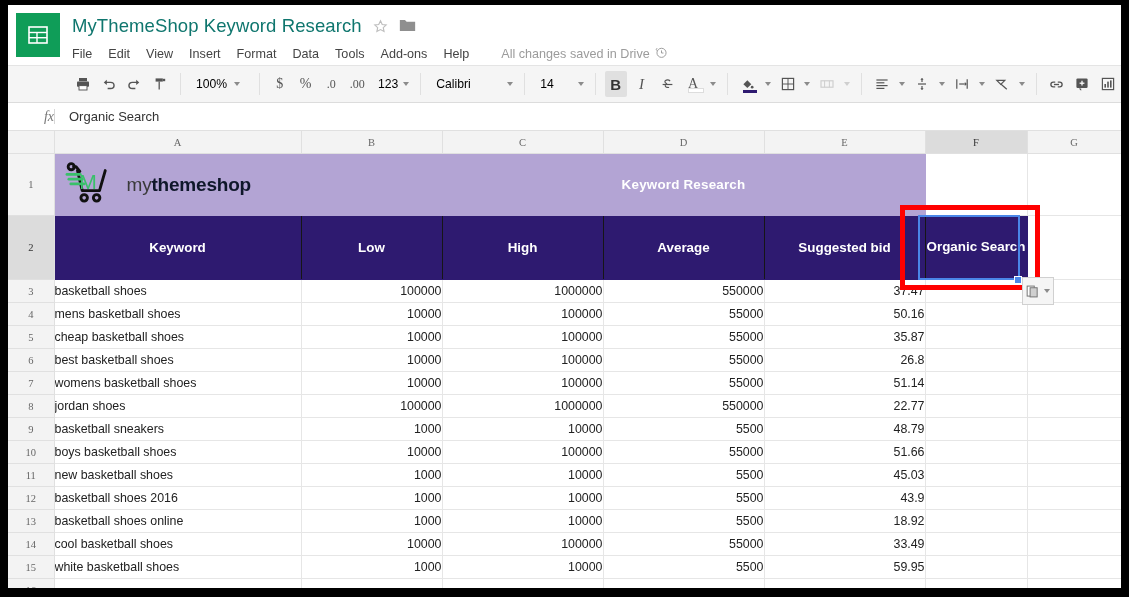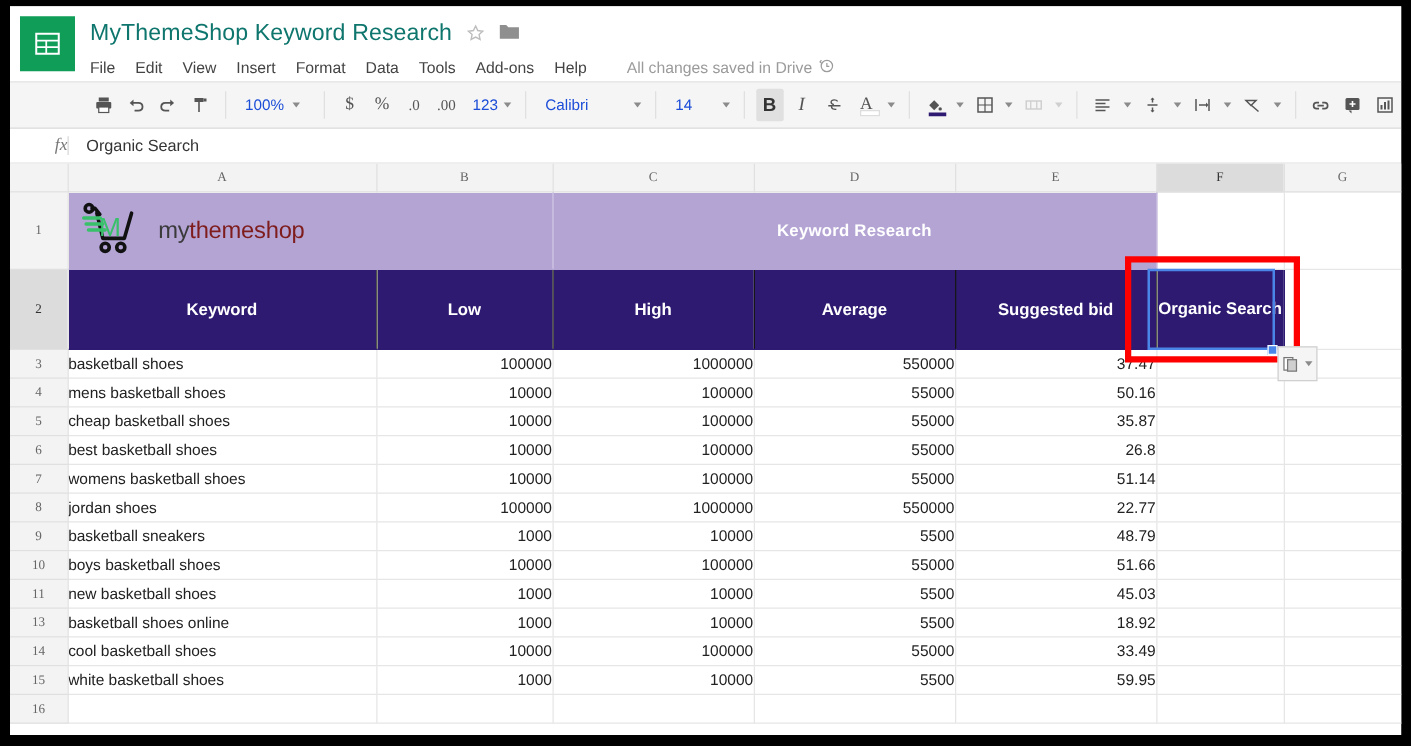--- a/index.html
+++ b/index.html
@@ -20,21 +20,21 @@
   .menu-item{font-size:12.6px;color:#444;cursor:pointer;white-space:nowrap;}
   .saved{font-size:12.6px;color:#9b9b9b;margin-left:16px;display:flex;align-items:center;gap:5px;white-space:nowrap;}
 
   
   .tb{position:relative;height:38px;background:#f5f5f5;border-top:1px solid #e4e4e4;border-bottom:1px solid #dcdcdc;
       display:flex;align-items:center;padding-left:62px;box-sizing:border-box;}
   .tbtn{width:26px;height:26px;display:flex;align-items:center;justify-content:center;margin:0 2px;border-radius:2px;cursor:pointer;color:#444;}
   .tbtn.on{background:#e0e0e0;}
   .sep{width:1px;height:22px;background:#e0e0e0;margin:0 7px;}
   .sel{height:26px;display:flex;align-items:center;padding:0 4px 0 8px;cursor:pointer;}
-  .sel .lbl{font-size:12.2px;color:#1d4ed8;}
+  .sel .lbl{font-size:12.2px;color:#000000;}
   .caret{display:inline-block;margin-left:7px;border-left:3.5px solid transparent;border-right:3.5px solid transparent;border-top:4px solid #8b8b8b;}
   .caret.sm{margin-left:5px;}
   .glyph{font-size:14px;color:#555;line-height:1;font-family:"Liberation Serif",serif;}
   .glyph.b{font-weight:bold;font-size:15px;color:#333;font-family:"Liberation Sans",sans-serif;}
   .glyph.i{font-style:italic;font-family:"Liberation Serif",serif;font-size:15px;}
   .fontsel{width:92px;}
   .sizesel{width:52px;}
   .zoomsel{width:62px;}
   .swatch{width:14px;height:3px;background:#2e1a70;position:absolute;bottom:4px;left:6px;}
   .swrap{position:relative;}
@@ -63,21 +63,21 @@
   .cell.num{text-align:right;}
   .band1{background:#b3a4d4;border:1px solid #b3a4d4;}
   .band2{background:#2e1a70;border:1px solid #2e1a70;border-right-color:#161616;
          color:#fff;font-weight:bold;font-size:13.4px;text-align:center;}
   .band2.last{border-right:1px solid #2e1a70;}
   .krlabel{color:#fff;font-weight:bold;font-size:13.4px;text-align:center;letter-spacing:.2px;}
   .r2{height:64px;}
   .r1{height:62px;}
   .logocell{display:flex;align-items:center;gap:14px;padding-left:8px;}
   .mts{font-size:19px;color:#3a3a3a;letter-spacing:-.2px;}
-  .mts b{color:#7f1d1d;font-weight:normal;}
+  .mts b{color:#0f172a;font-weight:bold;}
   .two-line{line-height:1.25;white-space:normal;}
 
   
   .selbox{position:absolute;border:2px solid #4a86e8;box-sizing:border-box;pointer-events:none;}
   .selhandle{position:absolute;width:6px;height:6px;background:#4a86e8;border:1px solid #fff;box-sizing:content-box;}
   .redbox{position:absolute;border:5px solid #ff0000;box-sizing:border-box;pointer-events:none;}
   .paste{position:absolute;width:30px;height:26px;background:#f5f5f5;border:1px solid #d0d0d0;
          display:flex;align-items:center;justify-content:center;gap:2px;cursor:pointer;}
 </style>
 </head>
@@ -499,20 +499,30 @@
           <td class="rowhead">11</td>
           <td class="cell">new basketball shoes</td>
           <td class="cell num">1000</td>
           <td class="cell num">10000</td>
           <td class="cell num">5500</td>
           <td class="cell num">45.03</td>
           <td class="cell num"></td>
           <td class="cell"></td>
         </tr>
         <tr>
+          <td class="rowhead">12</td>
+          <td class="cell">basketball shoes 2016</td>
+          <td class="cell num">1000</td>
+          <td class="cell num">10000</td>
+          <td class="cell num">5500</td>
+          <td class="cell num">43.9</td>
+          <td class="cell num"></td>
+          <td class="cell"></td>
+        </tr>
+        <tr>
           <td class="rowhead">13</td>
           <td class="cell">basketball shoes online</td>
           <td class="cell num">1000</td>
           <td class="cell num">10000</td>
           <td class="cell num">5500</td>
           <td class="cell num">18.92</td>
           <td class="cell num"></td>
           <td class="cell"></td>
         </tr>
         <tr>

